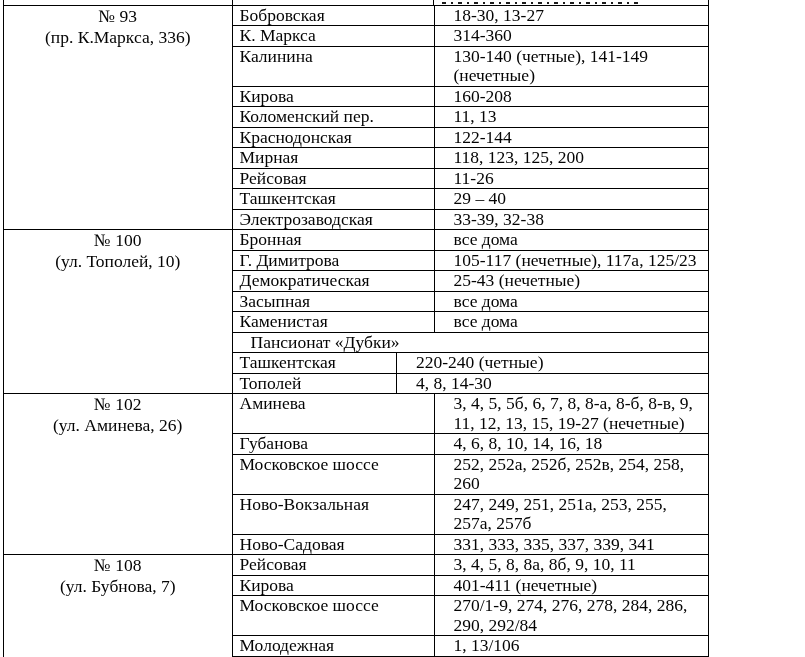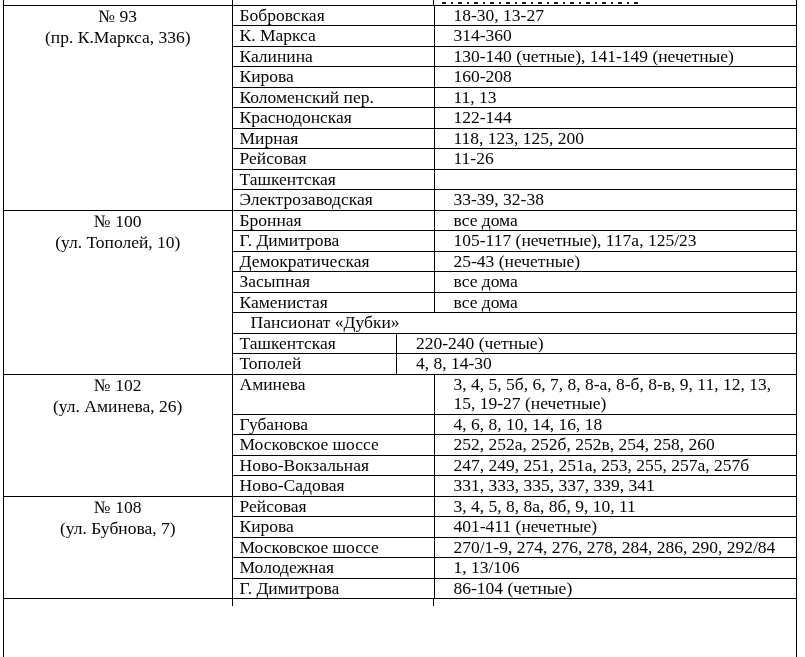--- a/index.html
+++ b/index.html
@@ -3,21 +3,21 @@
 <meta charset="utf-8">
 <style>
   html,body{margin:0;padding:0;background:#fff;}
   body{
     width:805px;height:657px;overflow:hidden;position:relative;
     font-family:"Liberation Serif","DejaVu Serif",serif;
     color:#040404;
     -webkit-font-smoothing:antialiased;
   }
   .doc{
-    position:absolute;left:3px;top:0;width:794px;height:657px;
+    position:absolute;left:3px;top:0;width:706px;height:657px;
     border-left:1.5px solid #000;border-right:1.5px solid #000;
     box-sizing:border-box;
     font-size:17.5px;line-height:19.5px;
   }
   
   .partial-row{display:flex;border-bottom:1.5px solid #000;box-sizing:border-box;}
   .partial-row.top{height:5.5px;}
   .partial-row.bottom{height:7px;border-bottom:none;}
   .p-left{width:228.5px;border-right:1.5px solid #000;box-sizing:border-box;}
   .p-street{width:201.5px;border-right:1.5px solid #000;box-sizing:border-box;}
@@ -91,20 +91,21 @@
           <div class="row">
             <div class="street-cell">Мирная</div>
             <div class="houses-cell">118, 123, 125, 200</div>
           </div>
           <div class="row">
             <div class="street-cell">Рейсовая</div>
             <div class="houses-cell">11-26</div>
           </div>
           <div class="row">
             <div class="street-cell">Ташкентская</div>
+            <div class="houses-cell">29 – 40</div>
           </div>
           <div class="row">
             <div class="street-cell">Электрозаводская</div>
             <div class="houses-cell">33-39, 32-38</div>
           </div>
         </div>
       </div>
       <div class="section">
         <div class="school-cell">
           <div>№ 100</div>

